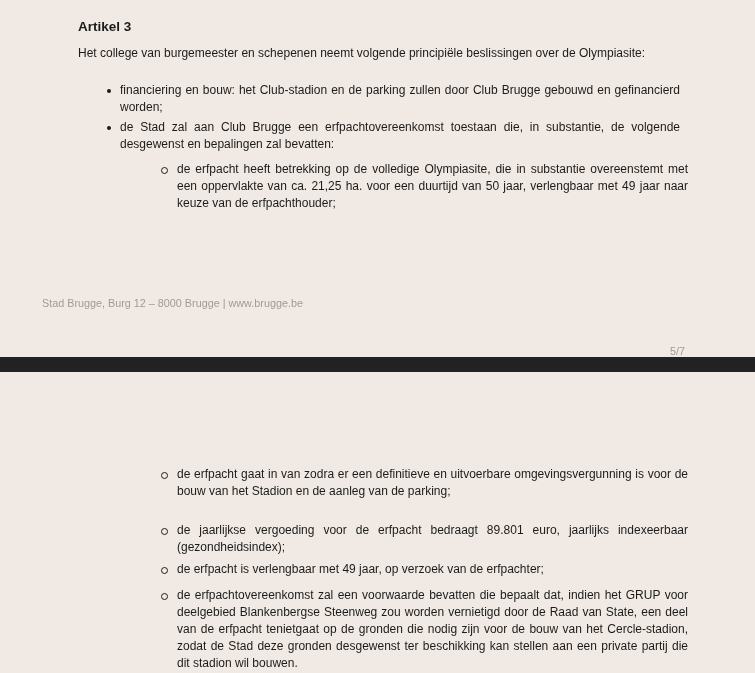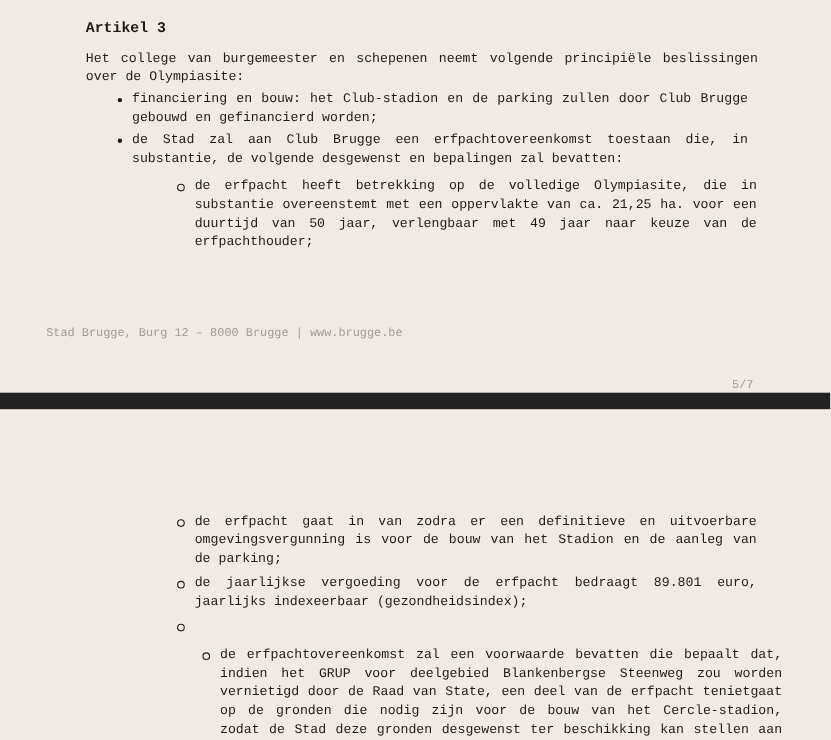--- a/index.html
+++ b/index.html
@@ -6,21 +6,21 @@
     margin: 0;
     padding: 0;
     background: #f1eae4;
   }
   .screen {
     position: relative;
     width: 755px;
     height: 673px;
     background: #f1eae4;
     overflow: hidden;
-    font-family: Liberation Mono, monospace;
+    font-family: Liberation Sans, sans-serif;
     color: #1b1b1b;
   }
   .abs { position: absolute; }
   .doc-heading {
     left: 78px; top: 9px;
     font-size: 13.5px;
     font-weight: bold;
     line-height: 17px;
   }
   .body-text {
@@ -60,21 +60,21 @@
   .footer-page { right: 70px; top: 296px; margin-top: 48px; }
   .page-separator {
     left: 0; top: 357px;
     width: 755px; height: 15px;
     background: #222222;
   }
   
   .p2-i0 { top: 466px; }
   .p2-i1 { top: 522px; }
   .p2-i2 { top: 561px; }
-  .p2-i3 { top: 587px; margin-left: 23px; }
+  .p2-i3 { top: 587px; }
   
   .p1-i0 { top: 82px; }
   .p1-i1 { top: 119px; }
   .p1-i2 { top: 161px; }
 </style>
 </head>
 <body>
 
 <div class="screen">
 
@@ -115,20 +115,21 @@
       <span>de erfpacht gaat in van zodra er een definitieve en uitvoerbare omgevingsvergunning is voor de bouw van het Stadion en de aanleg van de parking;</span>
     </div>
 
     <div class="abs body-text li-sub p2-i1">
       <span class="marker ring"></span>
       <span>de jaarlijkse vergoeding voor de erfpacht bedraagt 89.801 euro, jaarlijks indexeerbaar (gezondheidsindex);</span>
     </div>
 
     <div class="abs body-text li-sub p2-i2">
       <span class="marker ring"></span>
+      <span>de erfpacht is verlengbaar met 49 jaar, op verzoek van de erfpachter;</span>
     </div>
 
     <div class="abs body-text li-sub p2-i3">
       <span class="marker ring"></span>
       <span>de erfpachtovereenkomst zal een voorwaarde bevatten die bepaalt dat, indien het GRUP voor deelgebied Blankenbergse Steenweg zou worden vernietigd door de Raad van State, een deel van de erfpacht tenietgaat op de gronden die nodig zijn voor de bouw van het Cercle-stadion, zodat de Stad deze gronden desgewenst ter beschikking kan stellen aan een private partij die dit stadion wil bouwen.</span>
     </div>
 
   </section>
 
 </div>

